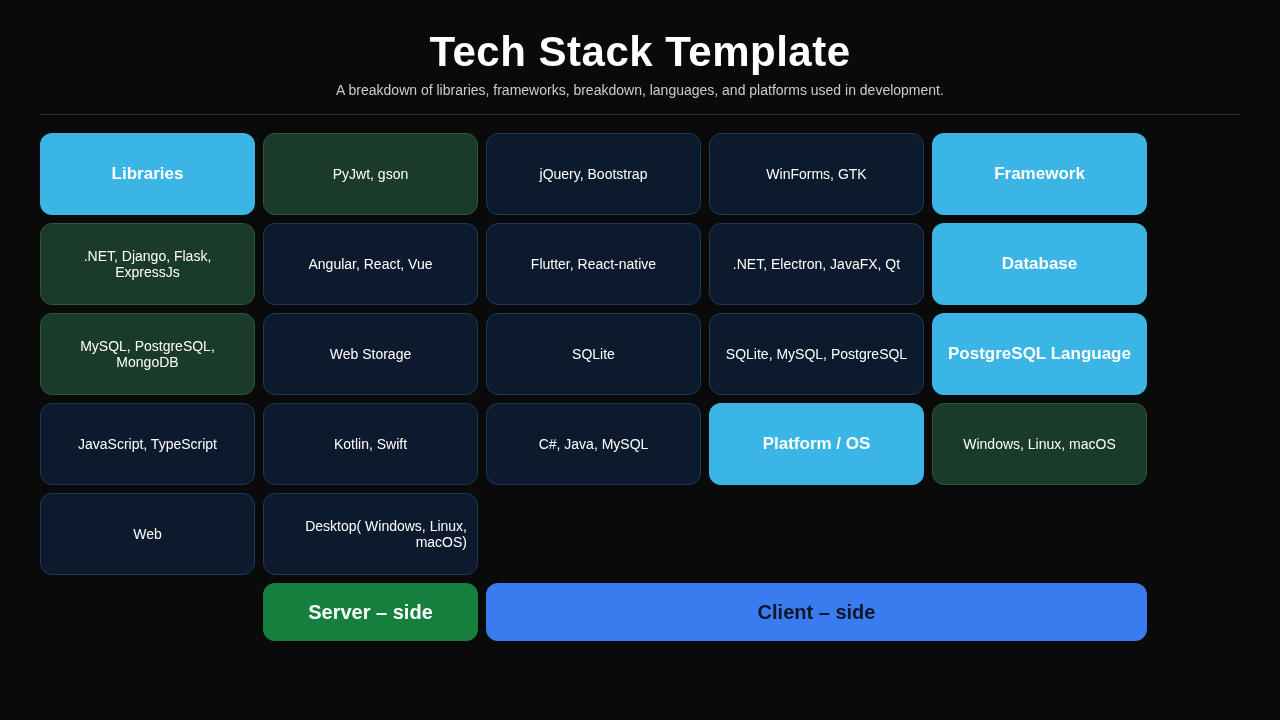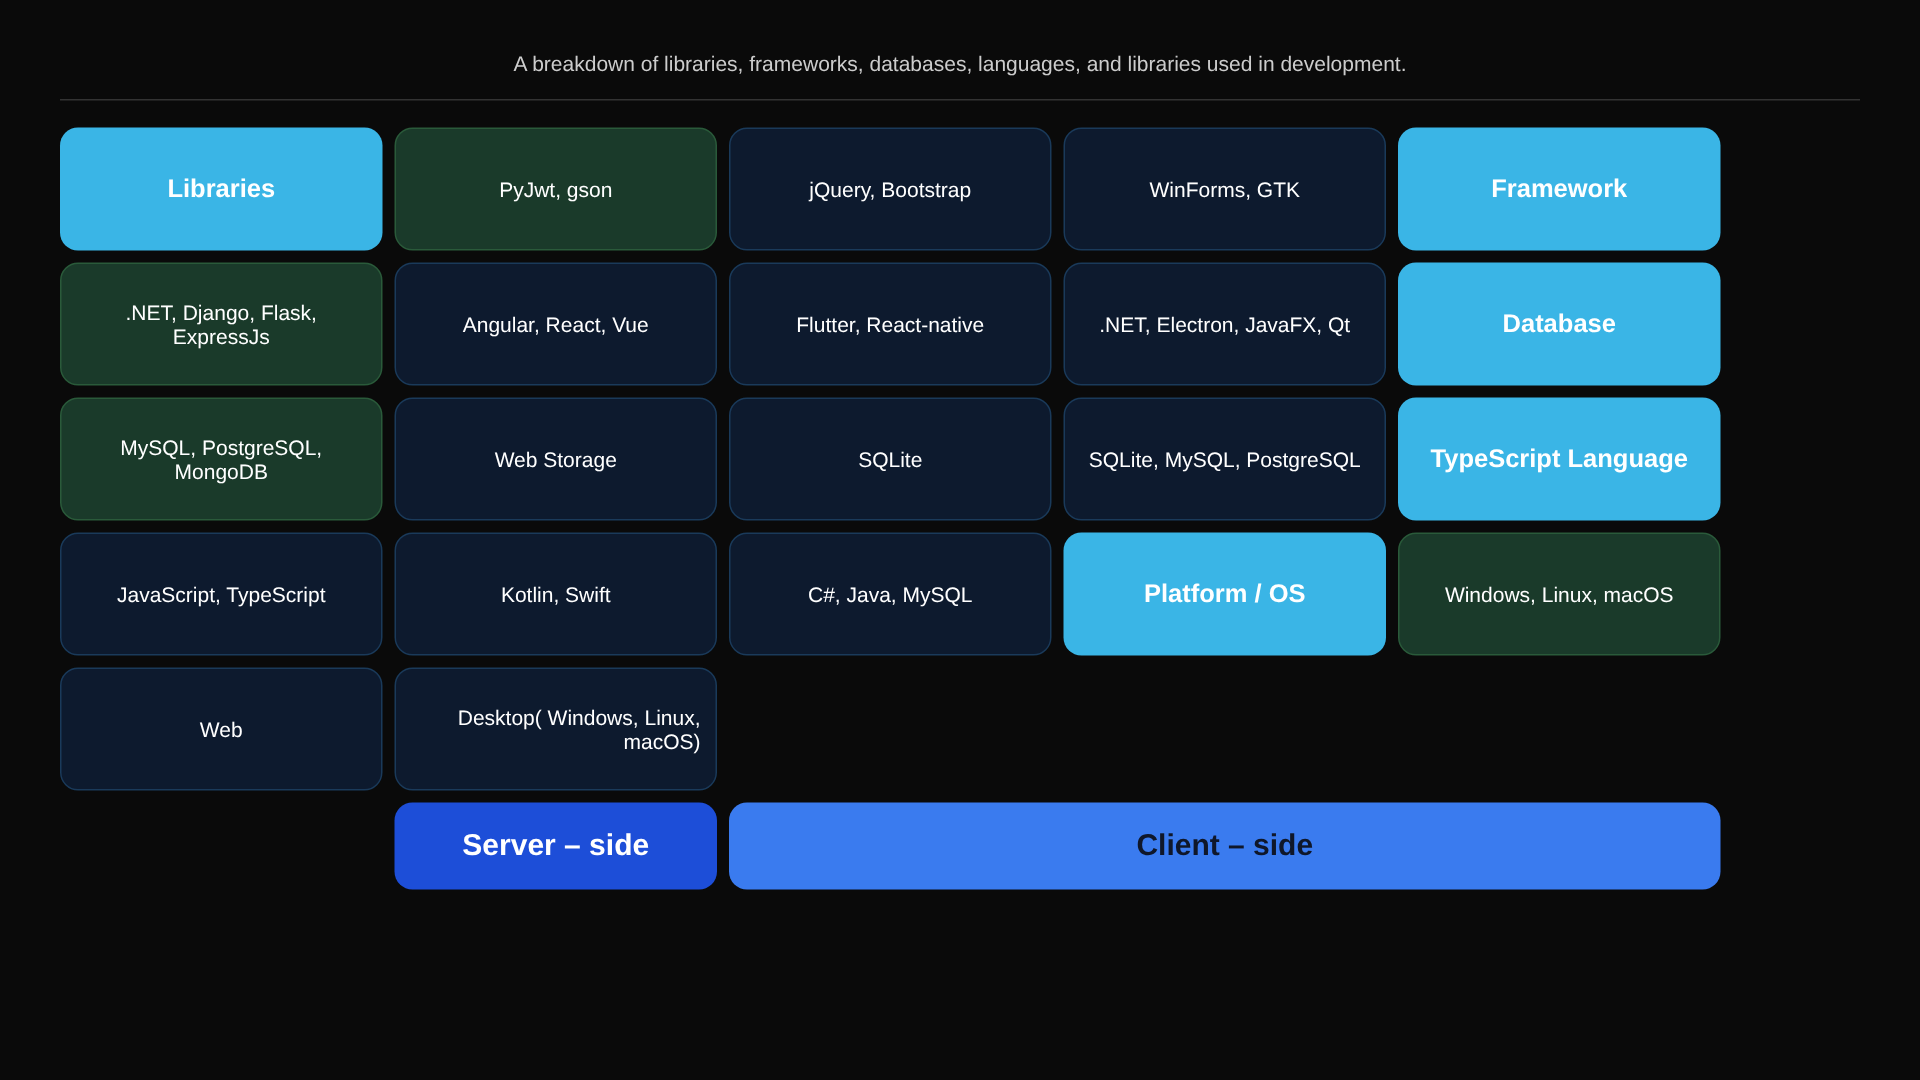--- a/index.html
+++ b/index.html
@@ -87,21 +87,21 @@
       align-items: center;
       justify-content: center;
       font-size: 14px;
       color: #ffffff;
       text-align: right;
       padding: 10px;
     }
 
     
     .footer-server {
-      background: #1d4ed8;
+      background: #15803d;
       border-radius: 12px;
       display: flex;
       align-items: center;
       justify-content: center;
       font-weight: 800;
       font-size: 20px;
       color: #ffffff;
     }
 
     .footer-client {
@@ -113,21 +113,22 @@
       font-weight: 800;
       font-size: 20px;
       color: #0f172a;
       grid-column: span 3;
     }
   </style>
 </head>
 <body>
 
 <div class="header">
-  <div class="header-subtitle">A breakdown of libraries, frameworks, databases, languages, and libraries used in development.</div>
+  <div class="header-title">Tech Stack Template</div>
+  <div class="header-subtitle">A breakdown of libraries, frameworks, breakdown, languages, and platforms used in development.</div>
 </div>
 
 <div class="divider"></div>
 
 <div class="grid-container">
 
   <div class="label-cell">Libraries</div>
   <div class="server-cell">PyJwt, gson</div>
   <div class="client-cell">jQuery, Bootstrap</div>
   <div class="client-cell">WinForms, GTK</div>
@@ -137,21 +138,21 @@
   <div class="client-cell">Angular, React, Vue</div>
   <div class="client-cell">Flutter, React-native</div>
   <div class="client-cell">.NET, Electron, JavaFX, Qt</div>
 
   <div class="label-cell">Database</div>
   <div class="server-cell">MySQL, PostgreSQL, MongoDB</div>
   <div class="client-cell">Web Storage</div>
   <div class="client-cell">SQLite</div>
   <div class="client-cell">SQLite, MySQL, PostgreSQL</div>
 
-  <div class="label-cell">TypeScript Language</div>
+  <div class="label-cell">PostgreSQL Language</div>
   <div class="client-cell">JavaScript, TypeScript</div>
   <div class="client-cell">Kotlin, Swift</div>
   <div class="client-cell">C#, Java, MySQL</div>
 
   <div class="label-cell">Platform / OS</div>
   <div class="server-cell">Windows, Linux, macOS</div>
   <div class="client-cell">Web</div>
   <div class="client-cell">Desktop( Windows, Linux, macOS)</div>
 
   <div style="grid-column: 1; visibility: hidden;"></div>

